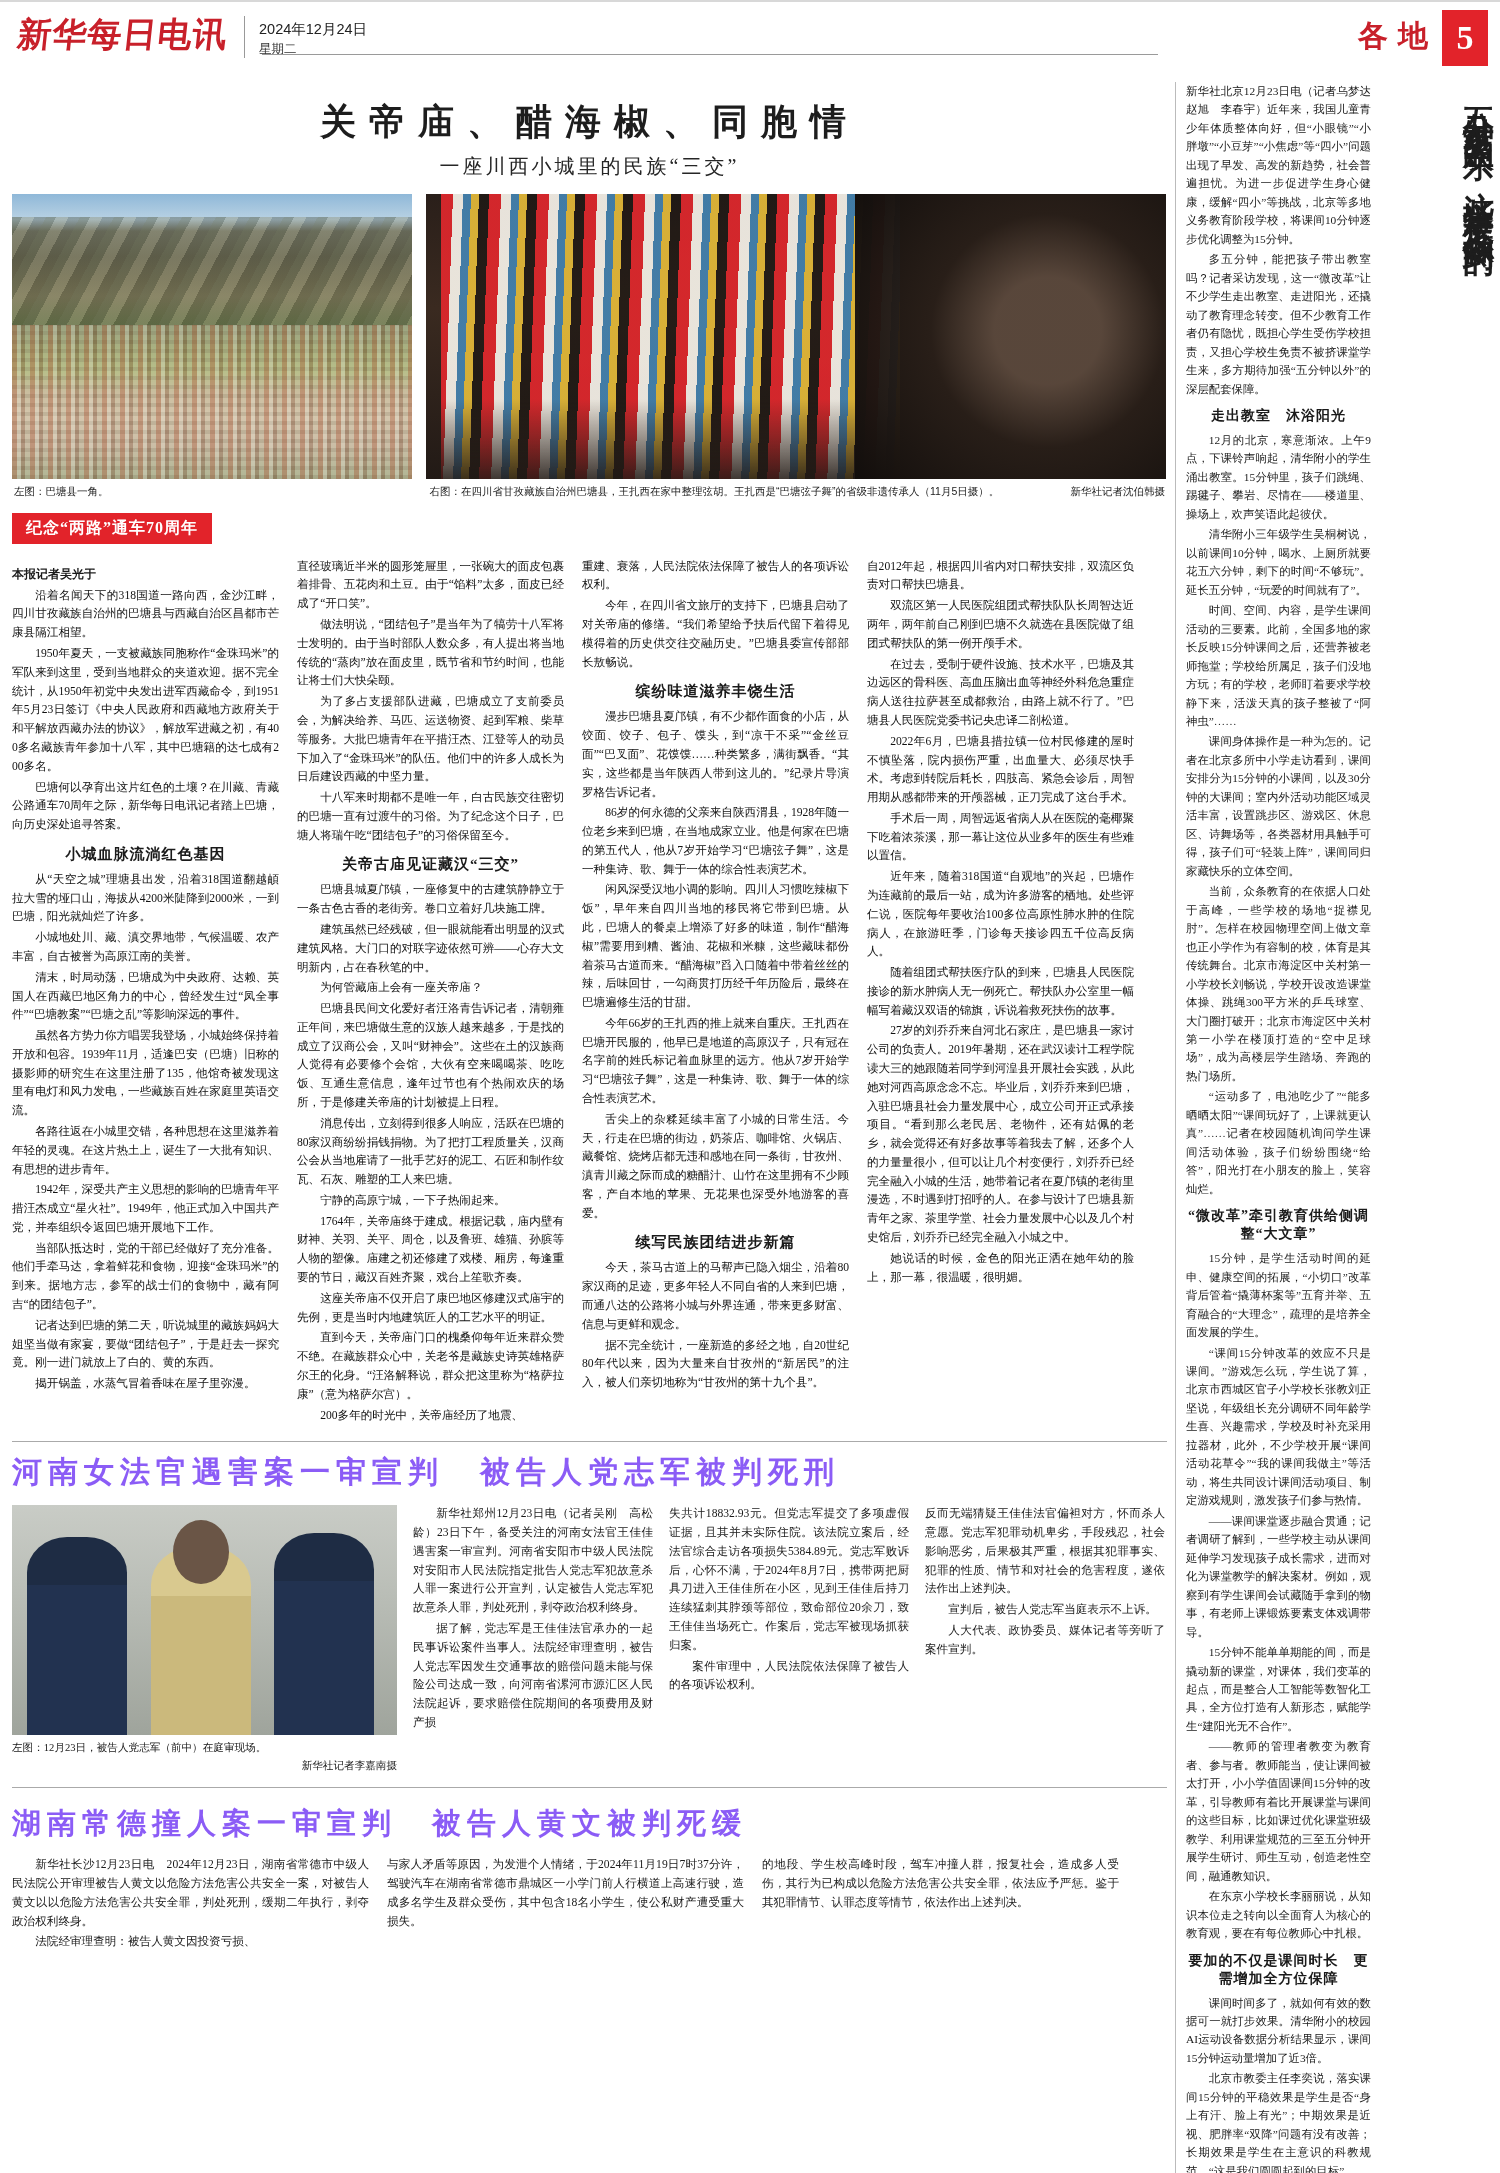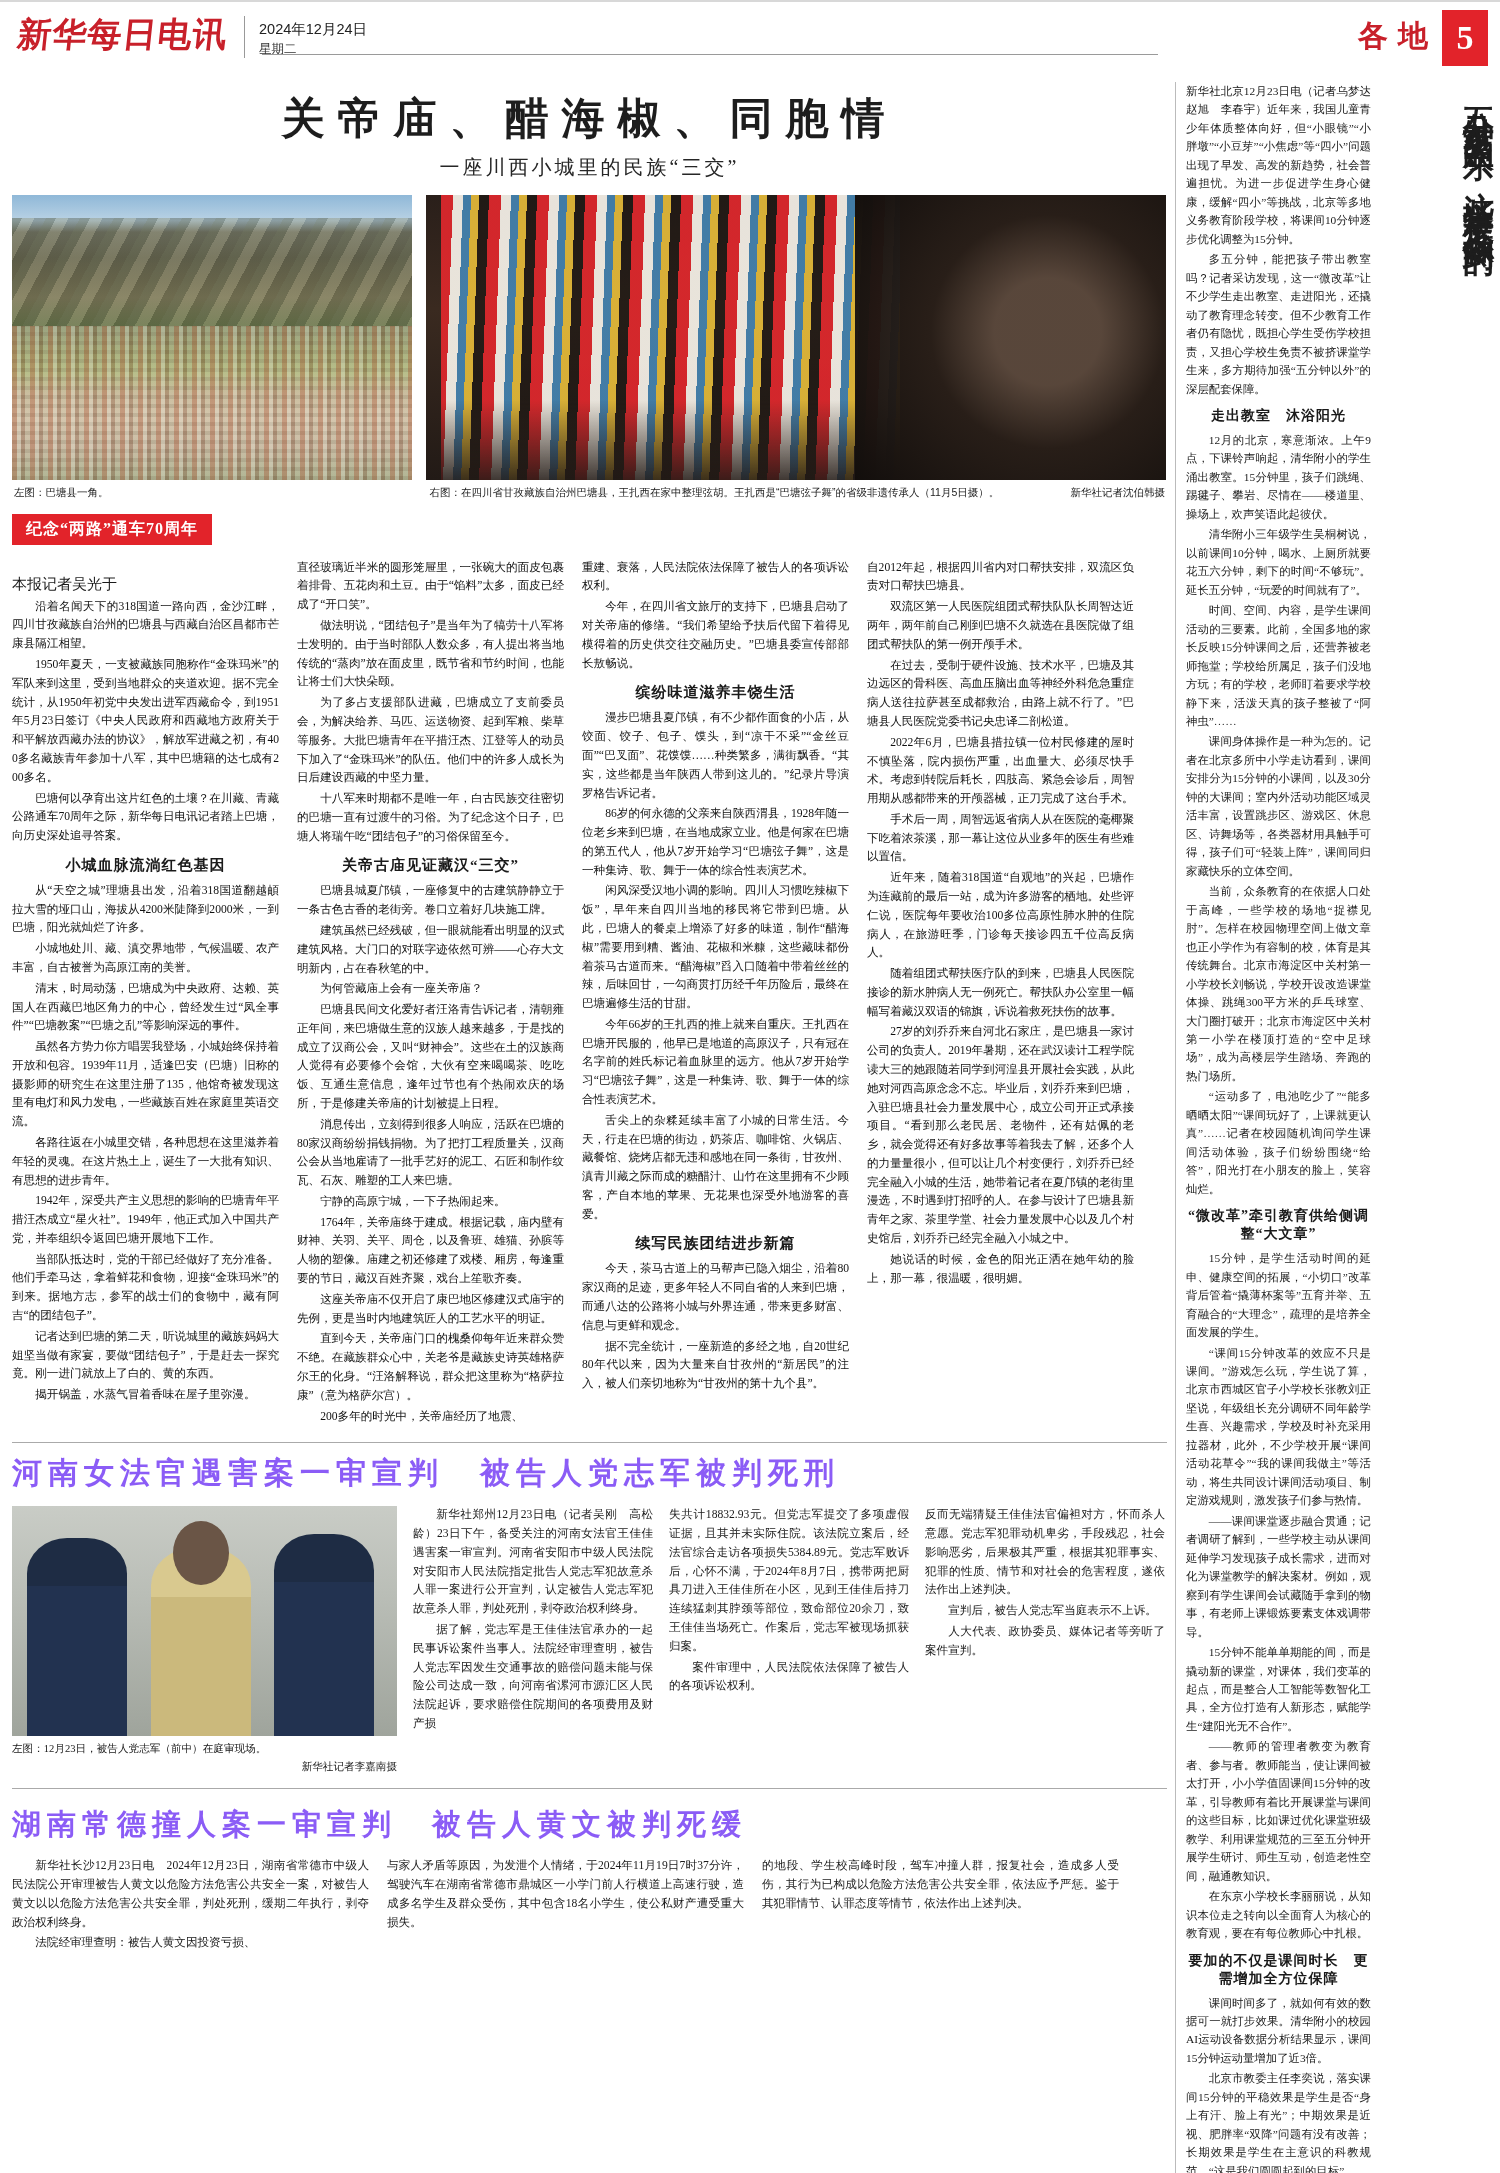--- a/index.html
+++ b/index.html
@@ -38,22 +38,22 @@
   }
   .topline{position:absolute;left:0;right:0;top:0;height:2px;background:#d8d8d8;}
 
   
   .body-grid{display:flex;gap:0;margin-top:2px;}
   .left-main{width:1155px;position:relative;}
   .right-col{width:320px;padding-left:10px;border-left:1px solid #bbbbbb;margin-left:8px;position:relative;}
 
   
   .lead-head{
-    text-align:center;font-weight:bold;font-size:43px;letter-spacing:13px;
-    margin:8px 0 6px 0;color:#1d1d1d;font-family:"Liberation Serif",serif;
+    text-align:center;font-weight:bold;font-size:36px;letter-spacing:13px;
+    margin:16px 0 6px 0;color:#1d1d1d;font-family:"Liberation Serif",serif;
   }
   .lead-sub{
     text-align:center;font-size:20px;letter-spacing:3px;color:#262626;margin-bottom:14px;
     font-family:"Liberation Serif",serif;
   }
 
   
   .photo-row{display:flex;gap:14px;}
   .photo{position:relative;overflow:hidden;border:0;}
   .photo-left{width:400px;height:285px;}
@@ -115,21 +115,21 @@
   
   .cols{display:flex;gap:18px;margin-top:4px;}
   .col{width:267px;}
   .col p{
     margin:0 0 2px 0;
     font-size:11.6px;line-height:1.62;text-align:justify;text-indent:2em;
     font-family:"Liberation Serif","DejaVu Serif",serif;color:#111;
     word-break:break-all;
   }
   .col p.noind{text-indent:0;}
-  .byline{font-weight:normal;font-size:15px;margin:16px 0 4px 0;}
+  .byline{font-weight:bold;font-size:12px;margin:8px 0 4px 0;}
   .sub-h{
     font-weight:bold;font-size:15px;text-align:center;margin:10px 0 7px 0;letter-spacing:1px;
     font-family:"Liberation Serif",serif;
   }
 
   
   .rail-cols{display:flex;gap:10px;}
   .rail-text{width:185px;}
   .rail-text p{
     margin:0 0 2px 0;font-size:11.4px;line-height:1.62;text-align:justify;text-indent:2em;

